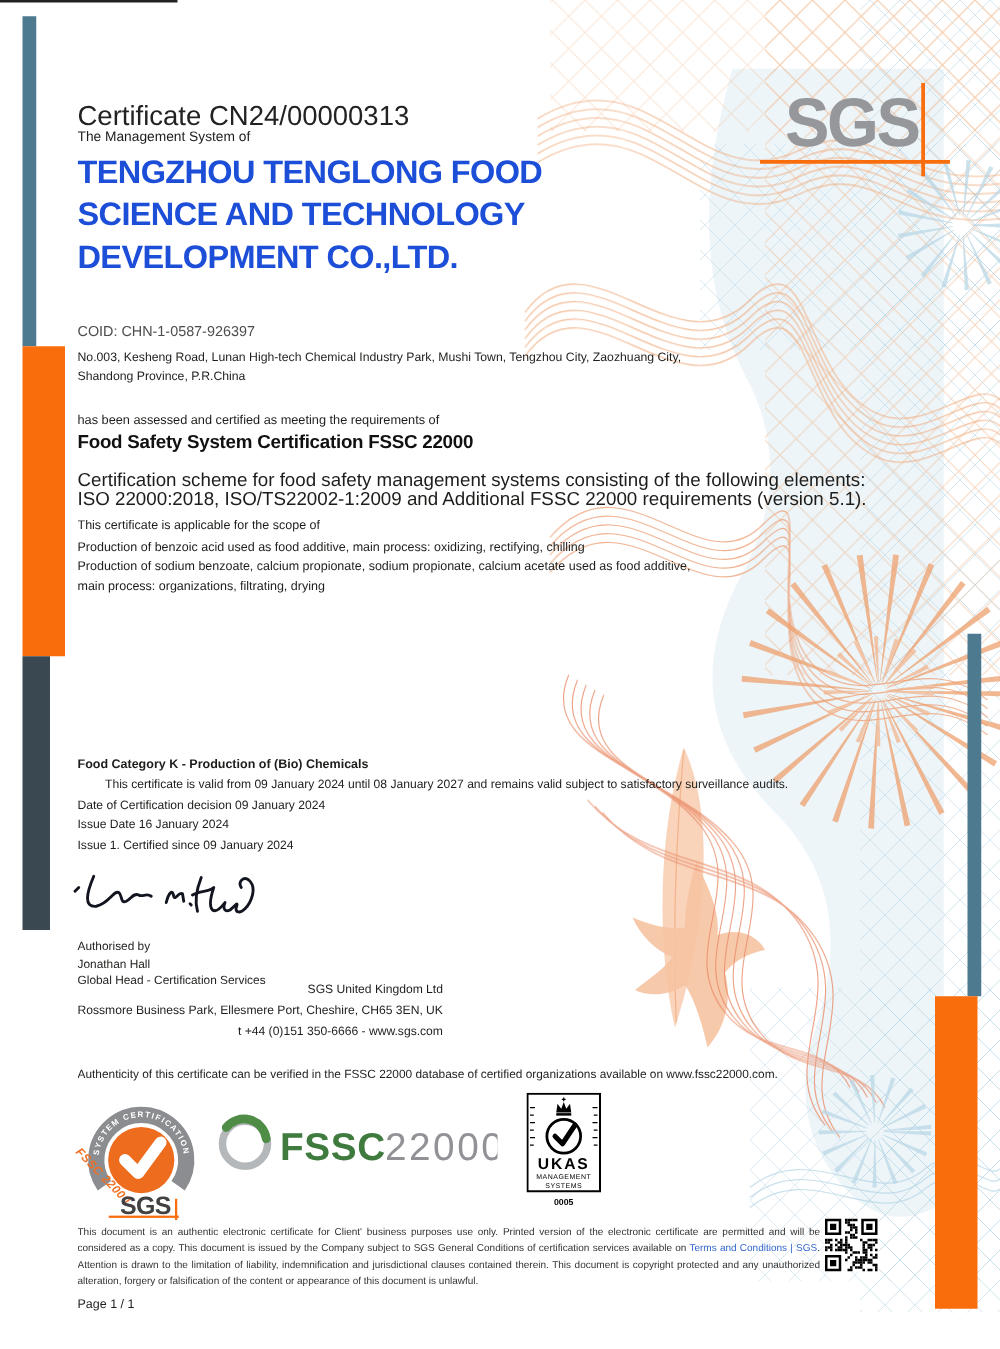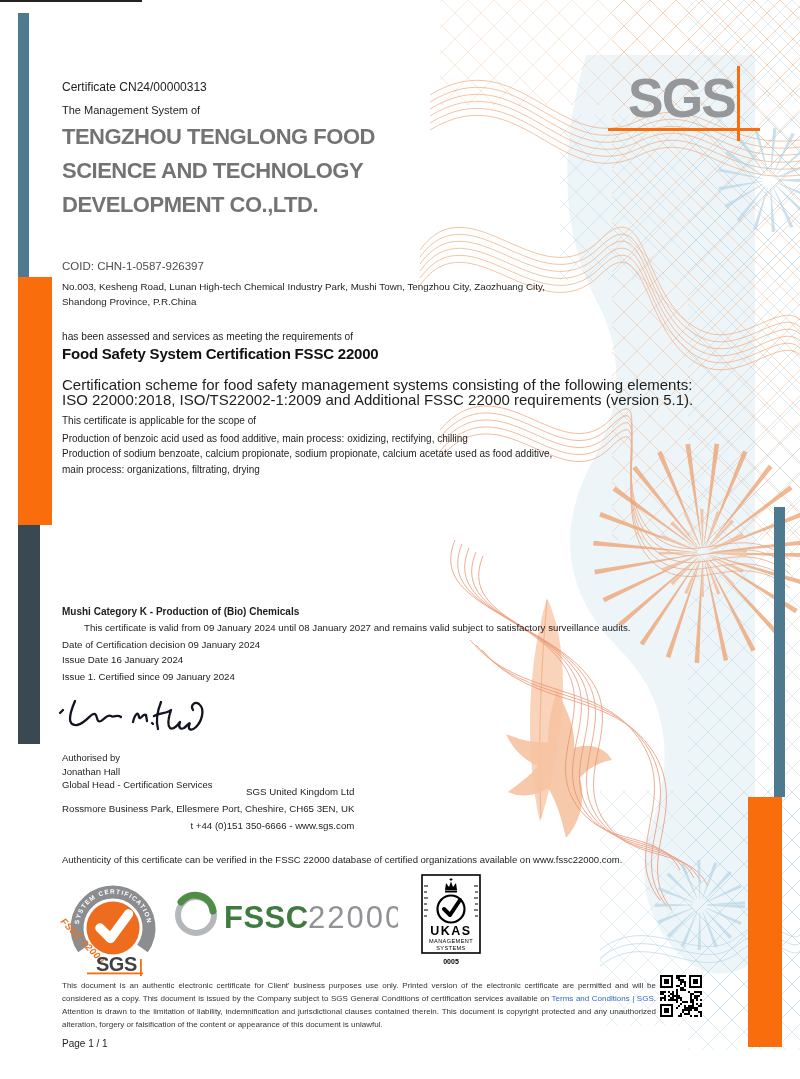--- a/index.html
+++ b/index.html
@@ -2,23 +2,23 @@
 <html><head>
 <meta charset="utf-8">
 <style>
   html,body{margin:0;padding:0;background:#ffffff;}
   .page{position:relative;width:800px;height:1079px;background:#ffffff;overflow:hidden;
         font-family:"Liberation Sans","DejaVu Sans",sans-serif;color:#1d1d1b;}
   .deco{position:absolute;left:0;top:0;z-index:0;pointer-events:none;}
   .bar{position:absolute;z-index:2;}
   .content{position:absolute;z-index:3;}
   .txt{position:absolute;z-index:3;white-space:nowrap;}
-  .cert-number{left:62px;top:80px;font-size:12px;color:#222;}
+  .cert-number{left:62px;top:80px;font-size:22px;color:#222;}
   .mgmt{left:62px;top:104px;font-size:11px;}
-  .company{left:62px;top:120px;font-size:22px;font-weight:bold;line-height:34px;letter-spacing:-0.5px;color:#737373;}
+  .company{left:62px;top:120px;font-size:26px;font-weight:bold;line-height:34px;letter-spacing:-0.5px;color:#1d4ed8;}
   .coid{left:62px;top:260px;font-size:11.5px;color:#4d4d4f;}
   .addr{left:62px;top:279px;font-size:9.8px;line-height:15px;}
   .assessed{left:62px;top:331px;font-size:10.2px;}
   .standard{left:62px;top:345px;font-size:15px;font-weight:bold;letter-spacing:-0.2px;color:#111;}
   .scheme{left:62px;top:377px;font-size:15px;line-height:15px;}
   .scope{left:62px;top:413px;font-size:10px;line-height:15.2px;}
   .category{left:62px;top:606px;font-size:10px;font-weight:bold;}
   .validity{left:62px;top:622px;font-size:9.7px;margin-left:22px;}
   .dates{left:62px;top:638px;font-size:9.7px;line-height:14.5px;}
   .issueline{left:62px;top:671px;font-size:9.7px;}
@@ -124,36 +124,36 @@
     <div>TENGZHOU TENGLONG FOOD</div>
     <div>SCIENCE AND TECHNOLOGY</div>
     <div>DEVELOPMENT CO.,LTD.</div>
   </div>
   <div class="txt coid">COID: CHN-1-0587-926397</div>
   <div class="txt addr">
     <div>No.003, Kesheng Road, Lunan High-tech Chemical Industry Park, Mushi Town, Tengzhou City, Zaozhuang City,</div>
     <div>Shandong Province, P.R.China</div>
   </div>
 
-  <div class="txt assessed">has been assessed and services as meeting the requirements of</div>
+  <div class="txt assessed">has been assessed and certified as meeting the requirements of</div>
   <div class="txt standard">Food Safety System Certification FSSC 22000</div>
 
   <div class="txt scheme">
     <div>Certification scheme for food safety management systems consisting of the following elements:</div>
     <div>ISO 22000:2018, ISO/TS22002-1:2009 and Additional FSSC 22000 requirements (version 5.1).</div>
   </div>
 
   <div class="txt scope">
     <div style="margin-bottom:3px;">This certificate is applicable for the scope of</div>
     <div>Production of benzoic acid used as food additive, main process: oxidizing, rectifying, chilling</div>
     <div>Production of sodium benzoate, calcium propionate, sodium propionate, calcium acetate used as food additive,</div>
     <div>main process: organizations, filtrating, drying</div>
   </div>
 
-  <div class="txt category">Mushi Category K - Production of (Bio) Chemicals</div>
+  <div class="txt category">Food Category K - Production of (Bio) Chemicals</div>
   <div class="txt validity">This certificate is valid from 09 January 2024 until 08 January 2027 and remains valid subject to satisfactory surveillance audits.</div>
   <div class="txt dates">
     <div>Date of Certification decision 09 January 2024</div>
     <div>Issue Date 16 January 2024</div>
   </div>
   <div class="txt issueline">Issue 1. Certified since 09 January 2024</div>
 
   <svg class="content" style="left:54px;top:692px;" width="162" height="50" viewBox="0 0 162 50">
     <g fill="none" stroke="#12141f" stroke-width="2.3" stroke-linecap="round" stroke-linejoin="round">
       <path d="M6,21 l3,-3"></path>

